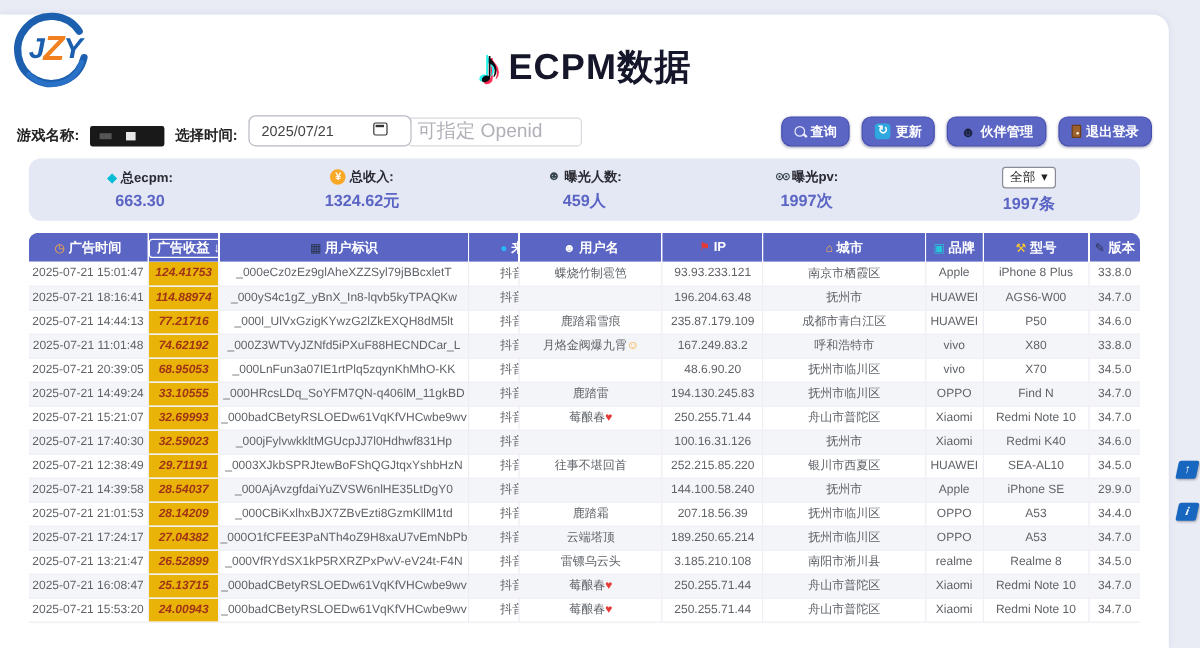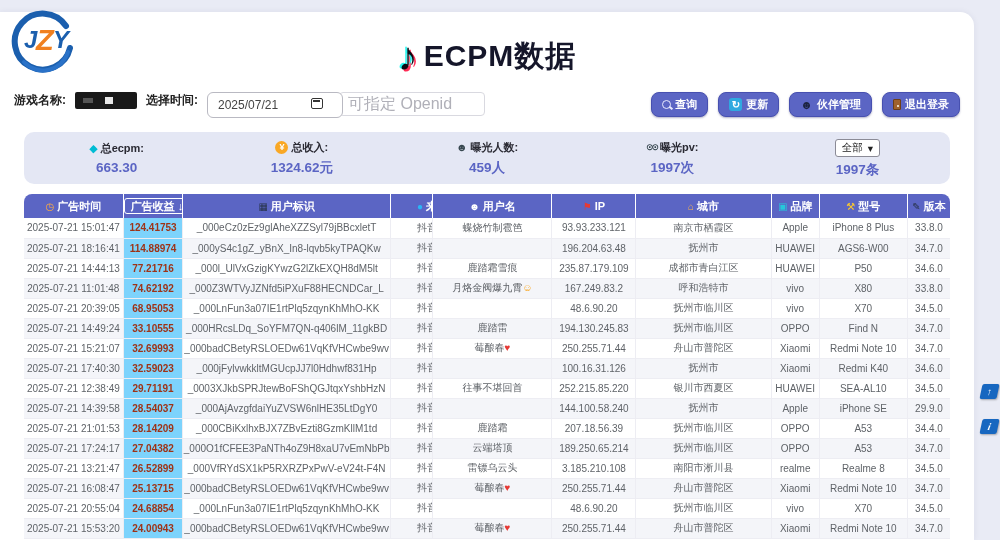--- a/index.html
+++ b/index.html
@@ -14,21 +14,21 @@
 
   
   .titlebar { position:absolute; left:0; right:0; top:18px; height:52px;
     display:flex; align-items:center; justify-content:center; gap:6px; }
   .tiktok { font-size:40px; font-weight:bold; color:#0b0b14; line-height:1;
     text-shadow:-2px -1px 0 #25f4ee, 2px 2px 0 #fe2c55; }
   .title { font-size:30px; font-weight:800; color:#15162a; letter-spacing:1px; }
 
   
   .filters { position:absolute; left:14px; right:14px; top:80px; height:30px;
-    display:flex; align-items:flex-start; gap:9px; }
+    display:flex; align-items:flex-end; gap:9px; }
   .flabel { font-size:12px; font-weight:bold; color:#222; }
   .blurbox { width:62px; height:17px; background:#191919; border-radius:2px;
     filter:blur(.6px); position:relative; overflow:hidden; }
   .blurbox i { position:absolute; width:8px; height:7px; background:#e7e7e7; left:30px; top:5px; }
   .blurbox b { position:absolute; width:10px; height:5px; background:#555; left:8px; top:6px; }
   .datewrap { position:relative; width:123px; }
   .dateinput { width:136px; height:26px; border:1px solid #b9b9c2; border-radius:6px;
     font-size:12px; color:#444; padding:0 24px 0 10px; background:#fff;
     font-family:"Liberation Sans",sans-serif; }
   .calicon { position:absolute; right:7px; top:6px; width:12px; height:11px;
@@ -77,21 +77,21 @@
     height:24px; border-right:1px solid rgba(255,255,255,.25); white-space:nowrap; overflow:hidden; }
   thead th:first-child { border-radius:8px 0 0 0; }
   thead th:last-child  { border-radius:0 8px 0 0; border-right:none; }
   .hic { font-size:10px; margin-right:3px; }
   .sortbox { border:1px solid #fff; border-radius:3px; padding:1px 6px; }
   tbody td { height:20px; font-size:10px; color:#5f6368; text-align:center;
     border-right:1px solid #ededf3; border-bottom:1px solid #ededf3;
     white-space:nowrap; overflow:hidden; }
   tbody td:last-child { border-right:none; }
   tbody tr:nth-child(even) { background:#f4f5f9; }
-  td.c1 { background:#7dd3fc; color:#9e3317; font-weight:bold; }
+  td.c1 { background:#eab308; color:#9e3317; font-weight:bold;font-style:italic; }
   .c0 { width:11%; } .c1 { width:6.6%; } .c2 { width:23%; } .c3 { width:4.7%;padding-left:26px; }
   .c4 { width:13.2%; } .c5 { width:9.3%; } .c6 { width:15%; } .c7 { width:5.3%; }
   .c8 { width:9.8%; } .c9 { width:4.7%; }
 
   
   .float-badge { position:absolute; right:2px; width:17px; height:15px; background:#1767c0;
     transform:skewX(-12deg); border-radius:2px; color:#fff; font-size:10px; font-weight:bold;
     text-align:center; line-height:15px; cursor:pointer; box-shadow:1px 1px 2px rgba(0,0,0,.3); }
   .fb1 { top:384px; } .fb2 { top:419px; font-style:italic; font-family:"Liberation Serif",serif; }
 </style>
@@ -362,32 +362,20 @@
             <td class="c2">_000badCBetyRSLOEDw61VqKfVHCwbe9wv</td>
             <td class="c3">抖音</td>
             <td class="c4">莓酿春<span style="color: rgb(229, 57, 53);">♥</span></td>
             <td class="c5">250.255.71.44</td>
             <td class="c6">舟山市普陀区</td>
             <td class="c7">Xiaomi</td>
             <td class="c8">Redmi Note 10</td>
             <td class="c9">34.7.0</td>
           </tr>
           <tr>
-            <td class="c0">2025-07-21 20:55:04</td>
-            <td class="c1">24.68854</td>
-            <td class="c2">_000LnFun3a07IE1rtPlq5zqynKhMhO-KK</td>
-            <td class="c3">抖音</td>
-            <td class="c4"></td>
-            <td class="c5">48.6.90.20</td>
-            <td class="c6">抚州市临川区</td>
-            <td class="c7">vivo</td>
-            <td class="c8">X70</td>
-            <td class="c9">34.5.0</td>
-          </tr>
-          <tr>
             <td class="c0">2025-07-21 15:53:20</td>
             <td class="c1">24.00943</td>
             <td class="c2">_000badCBetyRSLOEDw61VqKfVHCwbe9wv</td>
             <td class="c3">抖音</td>
             <td class="c4">莓酿春<span style="color: rgb(229, 57, 53);">♥</span></td>
             <td class="c5">250.255.71.44</td>
             <td class="c6">舟山市普陀区</td>
             <td class="c7">Xiaomi</td>
             <td class="c8">Redmi Note 10</td>
             <td class="c9">34.7.0</td>

